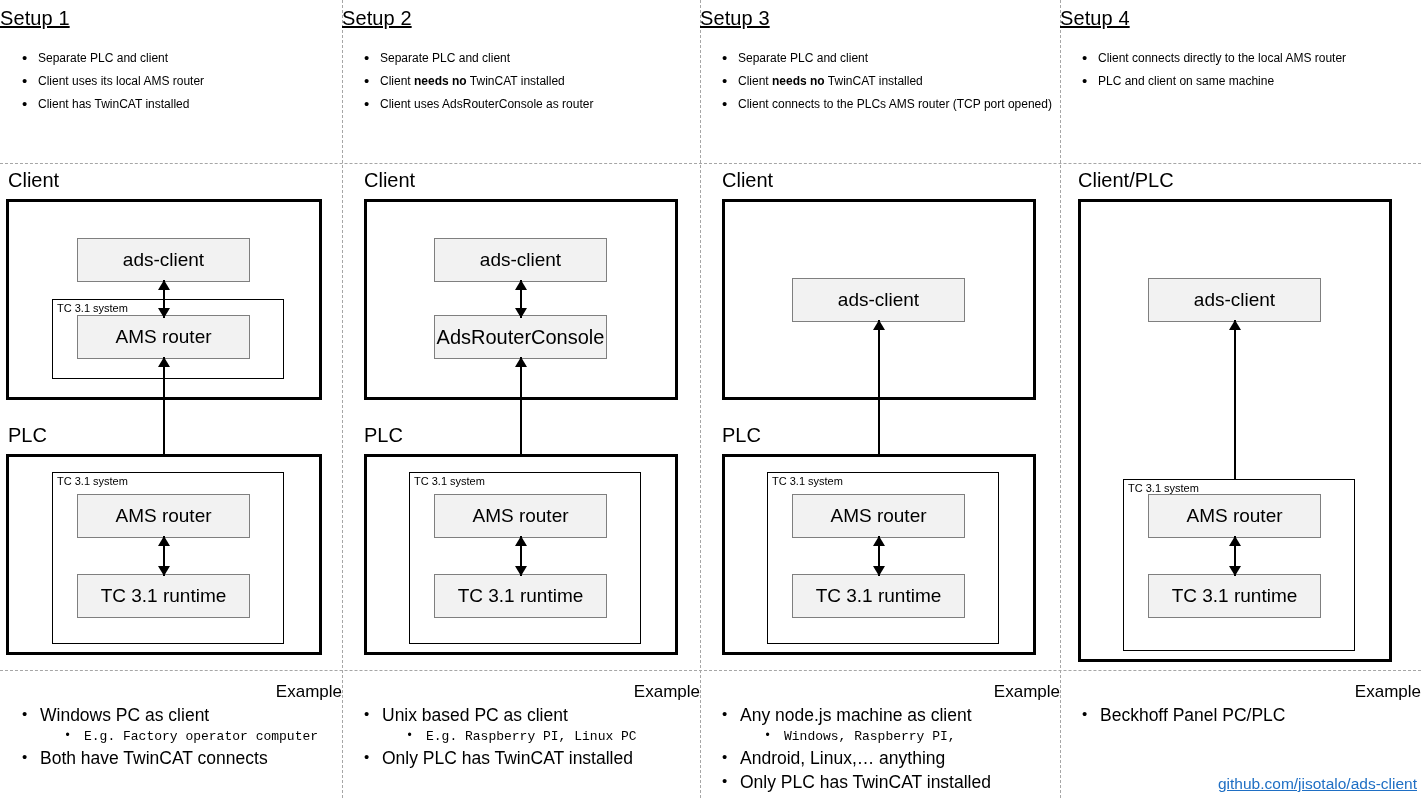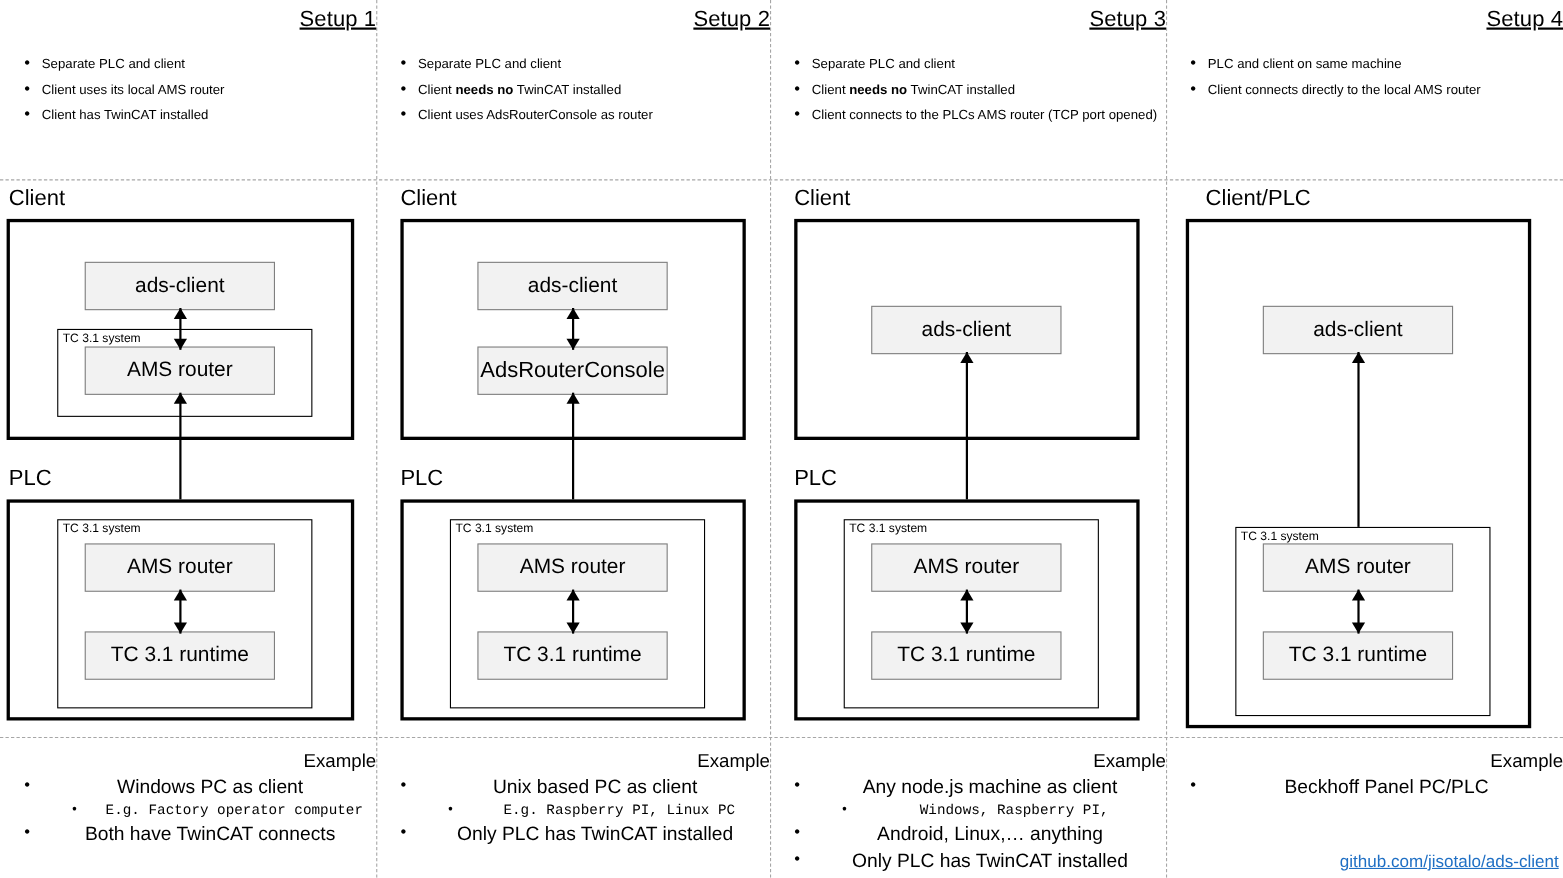--- a/index.html
+++ b/index.html
@@ -25,21 +25,21 @@
   
   .col { position: absolute; top: 0; height: 798px; }
   .col-0 { left: 0px;    width: 342px; }
   .col-1 { left: 342px;  width: 358px; }
   .col-2 { left: 700px;  width: 360px; }
   .col-3 { left: 1060px; width: 361px; }
 
   
   .hdr { position: absolute; top: 0; left: 0; right: 0; height: 163px; }
   .setup-title {
-    text-align: right;
+    text-align: left;
     font-size: 20px;
     font-weight: normal;
     text-decoration: underline;
     margin-top: 7px;
     letter-spacing: 0.1px;
   }
   .hdr-list { margin-top: 17px; padding-left: 22px; }
   .hdr-list li {
     list-style: none;
     position: relative;
@@ -123,21 +123,20 @@
     margin-left: 18px;
     text-align: right;
   }
   .ex-list { margin-left: 18px; }
   .ex-list li {
     list-style: none;
     position: relative;
     font-size: 17.5px;
     line-height: 24px;
     padding-left: 22px;
-    text-align: center;
   }
   .ex-list li::before {
     content: "\2022";
     position: absolute; left: 4px; top: -1px;
     font-size: 15px;
   }
   .ex-sub {
     list-style: none;
     position: relative;
     font-size: 13px !important;
@@ -324,27 +323,27 @@
         <li class="ex-sub-cont">Android, Linux,… anything</li>
         <li>Only PLC has TwinCAT installed</li>
       </ul>
     </div>
   </div>
 
   <div class="col col-3">
     <div class="hdr">
       <div class="setup-title">Setup 4</div>
       <ul class="hdr-list">
+        <li>Client connects directly to the local AMS router</li>
         <li>PLC and client on same machine</li>
-        <li>Client connects directly to the local AMS router</li>
       </ul>
     </div>
 
     <div class="diagram">
-      <div class="zone-label" style="left:18px; top:6px;margin-left:18px;">Client/PLC</div>
+      <div class="zone-label" style="left:18px; top:6px;">Client/PLC</div>
       <div class="outer-box" style="left:18px; top:36px; width:314px; height:463px;"></div>
       <div class="node" style="left:88px; top:115px; width:173px; height:44px;">ads-client</div>
       <div class="arrow" style="left:168px; top:157px; width:14px; height:176px;">
         <div class="shaft"></div>
           <div class="head up"></div>
           <div class="head down"></div>
       </div>
       <div class="tcbox" style="left:63px; top:316px; width:232px; height:172px;">
         <span class="tclabel">TC 3.1 system</span>
       </div>

